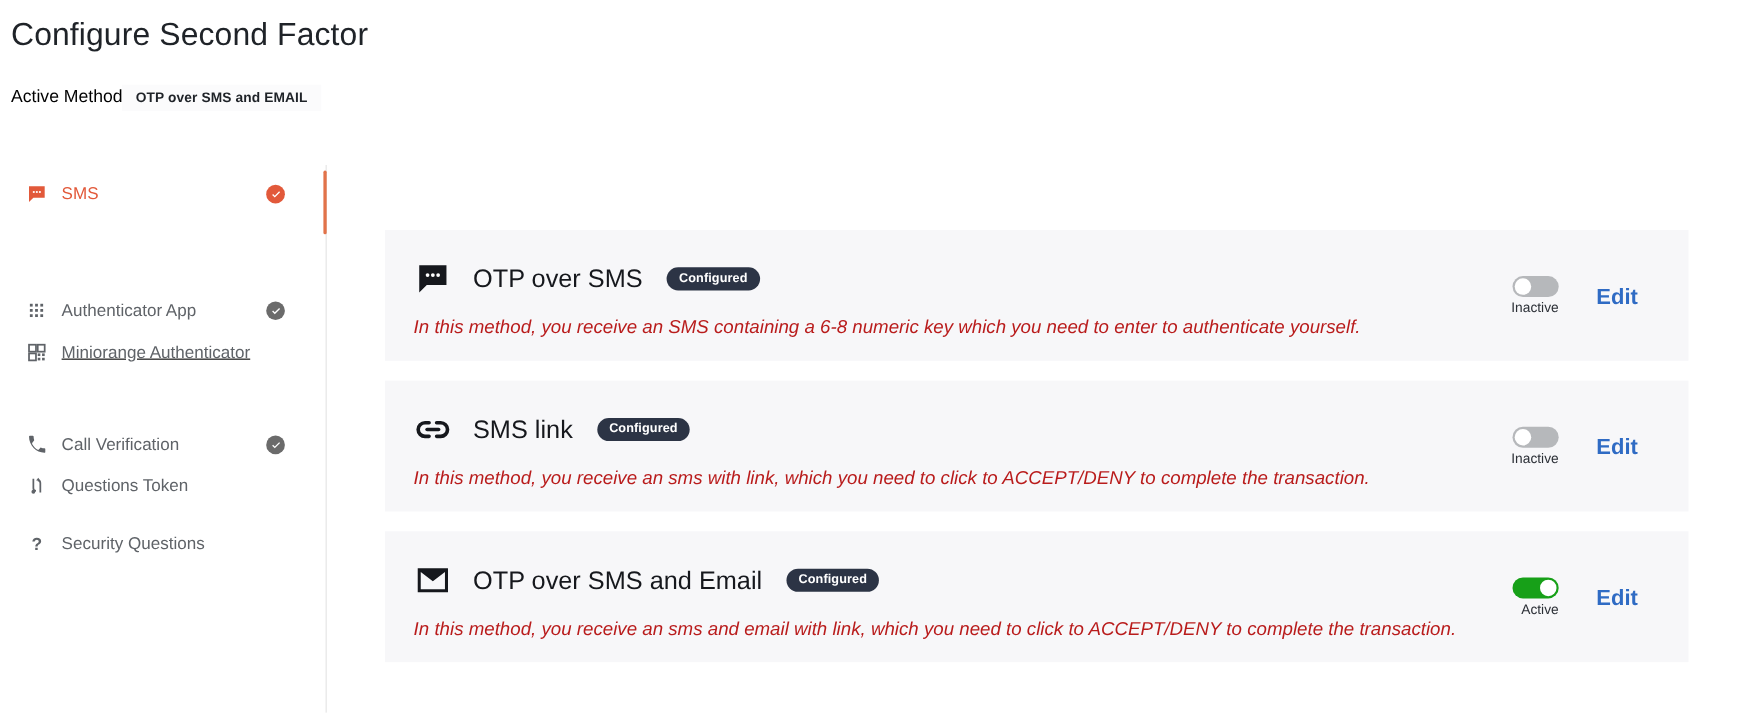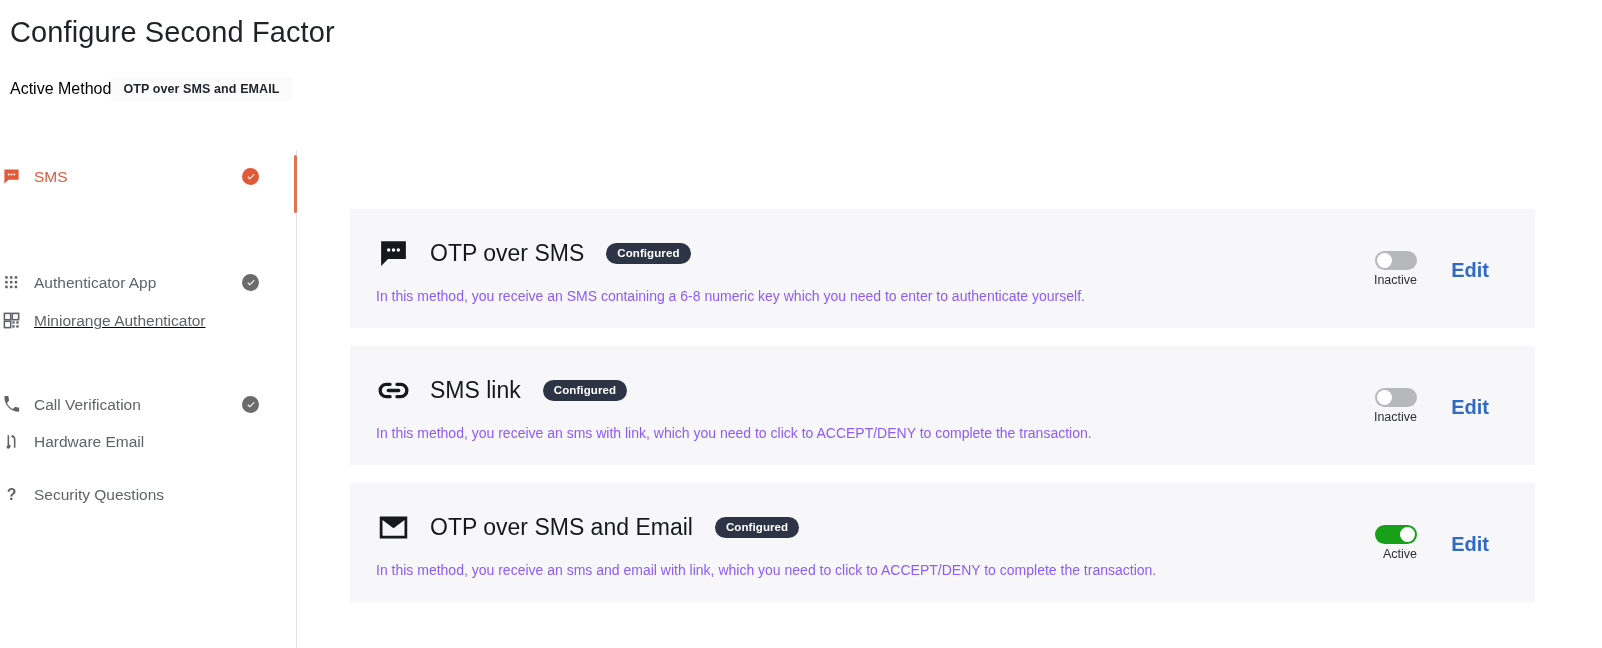--- a/index.html
+++ b/index.html
@@ -73,20 +73,21 @@
     border-radius: 2px;
   }
 
   .side-item {
     position: absolute;
     left: 0;
     width: 297px;
     height: 53px;
     display: flex;
     align-items: center;
+    padding-left: 22px;
     padding-right: 40px;
   }
   .side-icon {
     width: 22px;
     height: 22px;
     display: flex;
     align-items: center;
     justify-content: center;
     flex: 0 0 22px;
     margin-right: 12px;
@@ -155,23 +156,24 @@
     font-weight: 700;
     padding: 4px 11px 5px;
     border-radius: 11px;
     white-space: nowrap;
     letter-spacing: 0.1px;
   }
   .card-desc {
     position: absolute;
     left: 26px;
     top: 79px;
-    font-size: 14px;
-    color: #8b5cf6;
+    font-size: 17px;
+    color: #b91c1c;
     white-space: nowrap;
+    font-style: italic;
   }
 
   
   .toggle-wrap {
     position: absolute;
     right: 118px;
     top: 42px;
     width: 62px;
     display: flex;
     flex-direction: column;
@@ -294,21 +296,21 @@
       </div>
       <div class="side-item" style="top: 265px;">
         <span class="side-icon">
           <svg width="19" height="19" viewBox="0 0 24 24">
             <path fill="none" stroke="#5f6368" stroke-width="2" d="M8 4v11a3 3 0 0 0 3 3"></path>
             <path fill="none" stroke="#5f6368" stroke-width="2" d="M16 20V9a3 3 0 0 0-3-3"></path>
             <circle cx="8" cy="19" r="2.2" fill="#5f6368"></circle>
             <path fill="#5f6368" d="M13.6 3l2.4 3.2h-4.8L13.6 3z"></path>
           </svg>
         </span>
-        <span class="side-label">Hardware Email</span>
+        <span class="side-label">Questions Token</span>
       </div>
       <div class="side-item" style="top: 318px;">
         <span class="side-icon">
           <svg width="19" height="19" viewBox="0 0 24 24">
             <text x="12" y="19" text-anchor="middle" font-family="Liberation Sans, sans-serif" font-size="20" font-weight="700" fill="#5f6368">?</text>
           </svg>
         </span>
         <span class="side-label">Security Questions</span>
       </div>
     </div>

